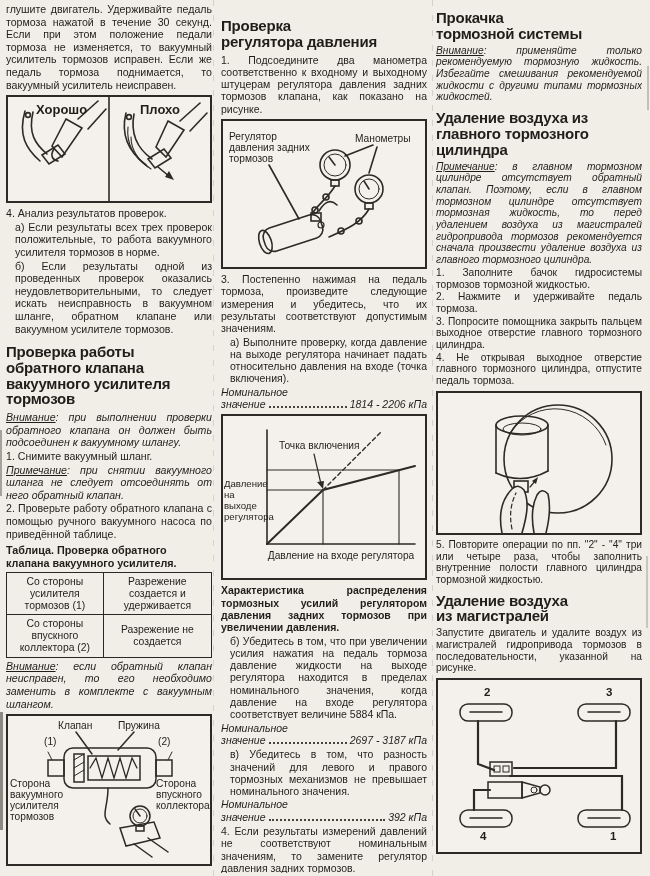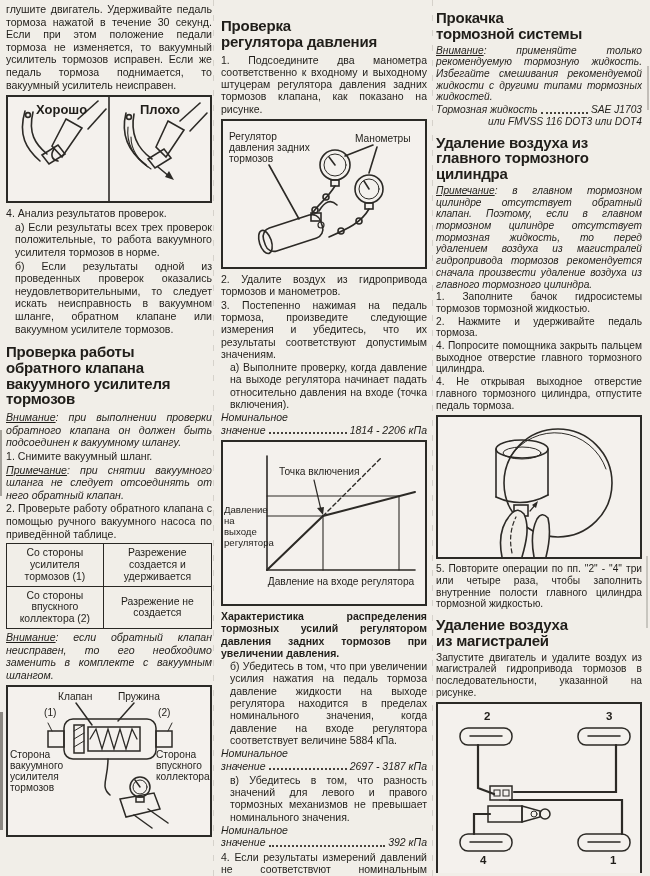--- a/index.html
+++ b/index.html
@@ -96,20 +96,21 @@
       <div>обратного клапана</div>
       <div>вакуумного усилителя</div>
       <div>тормозов</div>
     </div>
 
     <p class="p note"><span class="nlb">Внимание</span><span>: при выполнении проверки обратного клапана он должен быть подсоединен к вакуумному шлангу.</span></p>
     <p class="p">1. Снимите вакуумный шланг.</p>
     <p class="p note"><span class="nlb">Примечание</span><span>: при снятии вакуумного шланга не следует отсоединять от него обратный клапан.</span></p>
     <p class="p">2. Проверьте работу обратного клапана с помощью ручного вакуумного насоса по приведённой таблице.</p>
 
+    <div class="tbl-title">Таблица. Проверка обратного клапана вакуумного усилителя.</div>
     <table class="chk">
       <tbody>
         <tr>
           <td>Со стороны усилителя тормозов (1)</td>
           <td>Разрежение создается и удерживается</td>
         </tr>
         <tr>
           <td>Со стороны впускного коллектора (2)</td>
           <td>Разрежение не создается</td>
         </tr>
@@ -186,21 +187,20 @@
           </g>
           <rect x="88" y="92" width="10" height="8"></rect>
           <path d="M96,90 C102,80 108,78 114,84"></path>
           <circle cx="98" cy="104" r="3" stroke-width="1.2"></circle>
         </g>
       </svg>
       <div class="lbl" style="left:6px;top:10px;width:84px">Регулятор давления задних тормозов</div>
       <div class="lbl" style="left:132px;top:12px">Манометры</div>
     </div>
 
-    <p class="p">2. Удалите воздух из гидропривода тормозов и манометров.</p>
     <p class="p">3. Постепенно нажимая на педаль тормоза, произведите следующие измерения и убедитесь, что их результаты соответствуют допустимым значениям.</p>
     <p class="p sub">а) Выполните проверку, когда давление на выходе регулятора начинает падать относительно давления на входе (точка включения).</p>
 
     <div class="spec">
       <div class="p">Номинальное</div>
       <div class="srow">
         <span>значение</span>
         <span class="sfill"></span>
         <span class="sval">1814 - 2206 кПа</span>
       </div>
@@ -252,41 +252,31 @@
     <p class="p">4. Если результаты измерений давлений не соответствуют номинальным значениям, то замените регулятор давления задних тормозов.</p>
   </div>
 
   <div class="col col-r">
     <div class="sec first">
       <div>Прокачка</div>
       <div>тормозной системы</div>
     </div>
     <p class="p note"><span class="nlb">Внимание</span><span>: применяйте только рекомендуемую тормозную жидкость. Избегайте смешивания рекомендуемой жидкости с другими типами тормозных жидкостей.</span></p>
 
-    <div class="spec">
-      <div class="srow">
-        <span>Тормозная жидкость</span>
-        <span class="sfill"></span>
-        <span class="sval">SAE J1703</span>
-      </div>
-      <div class="srow rt">
-        <span class="sval">или FMVSS 116 DOT3 или DOT4</span>
-      </div>
-    </div>
 
     <div class="sec">
       <div>Удаление воздуха из</div>
       <div>главного тормозного</div>
       <div>цилиндра</div>
     </div>
 
     <p class="p note"><span class="nlb">Примечание</span><span>: в главном тормозном цилиндре отсутствует обратный клапан. Поэтому, если в главном тормозном цилиндре отсутствует тормозная жидкость, то перед удалением воздуха из магистралей гидропривода тормозов рекомендуется сначала произвести удаление воздуха из главного тормозного цилиндра.</span></p>
     <p class="p">1. Заполните бачок гидросистемы тормозов тормозной жидкостью.</p>
     <p class="p">2. Нажмите и удерживайте педаль тормоза.</p>
-    <p class="p">4. Попросите помощника закрыть пальцем выходное отверстие главного тормозного цилиндра.</p>
+    <p class="p">3. Попросите помощника закрыть пальцем выходное отверстие главного тормозного цилиндра.</p>
     <p class="p">4. Не открывая выходное отверстие главного тормозного цилиндра, отпустите педаль тормоза.</p>
 
     <div class="fig" style="height:140px">
       <svg width="202" height="140" viewBox="0 0 202 140">
         <g stroke="#2c2a26" fill="none" stroke-width="1.6" stroke-linecap="round">
           <circle cx="120" cy="66" r="54"></circle>
           <path d="M72,40 A54,54 0 0 1 168,52" stroke-width="1"></path>
           <ellipse cx="84" cy="32" rx="26" ry="9"></ellipse>
           <line x1="58" y1="32" x2="58" y2="80"></line>
           <line x1="110" y1="32" x2="110" y2="78"></line>

